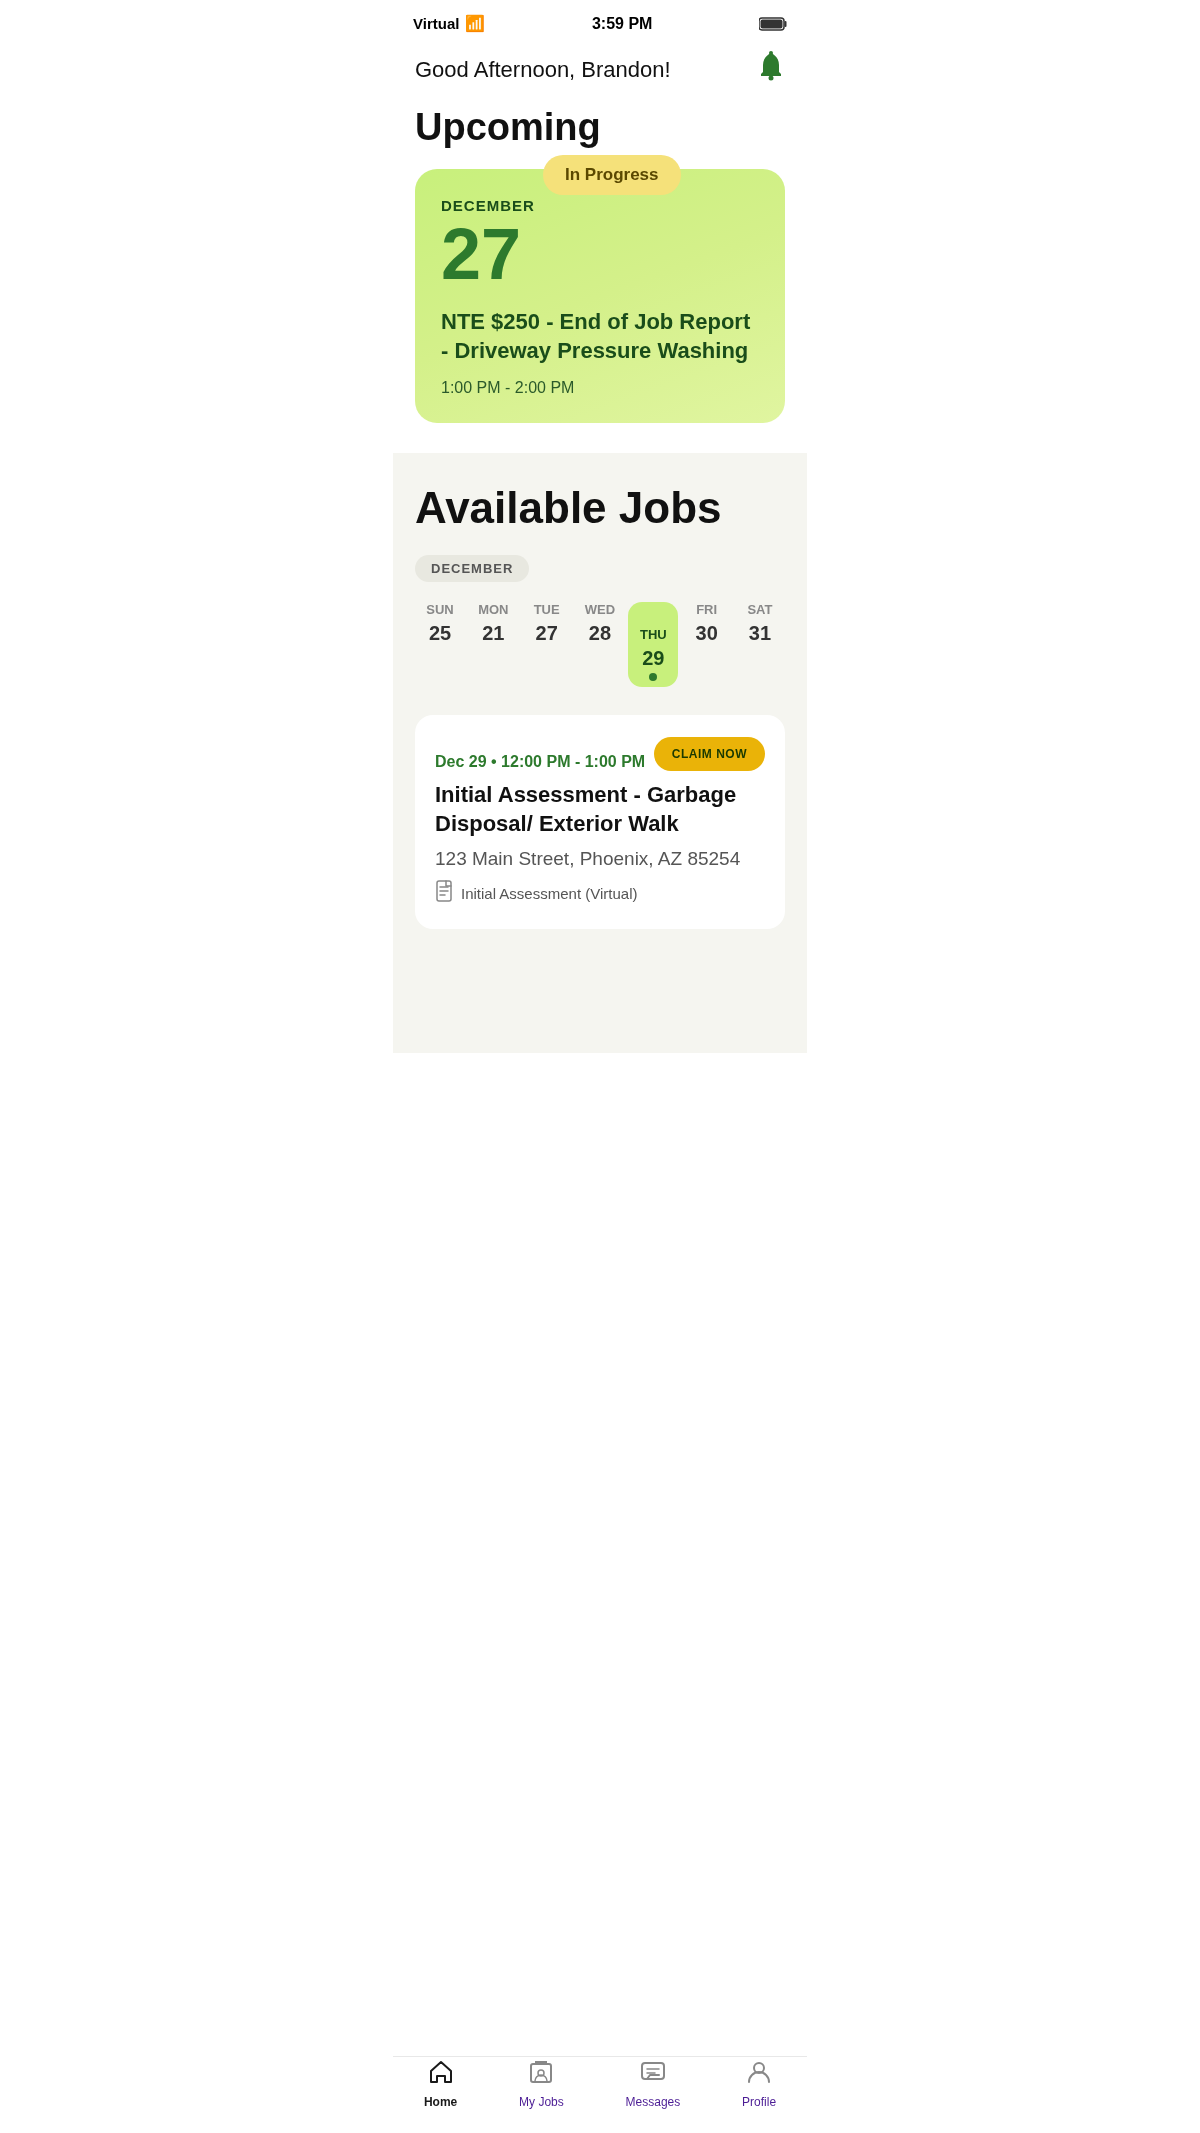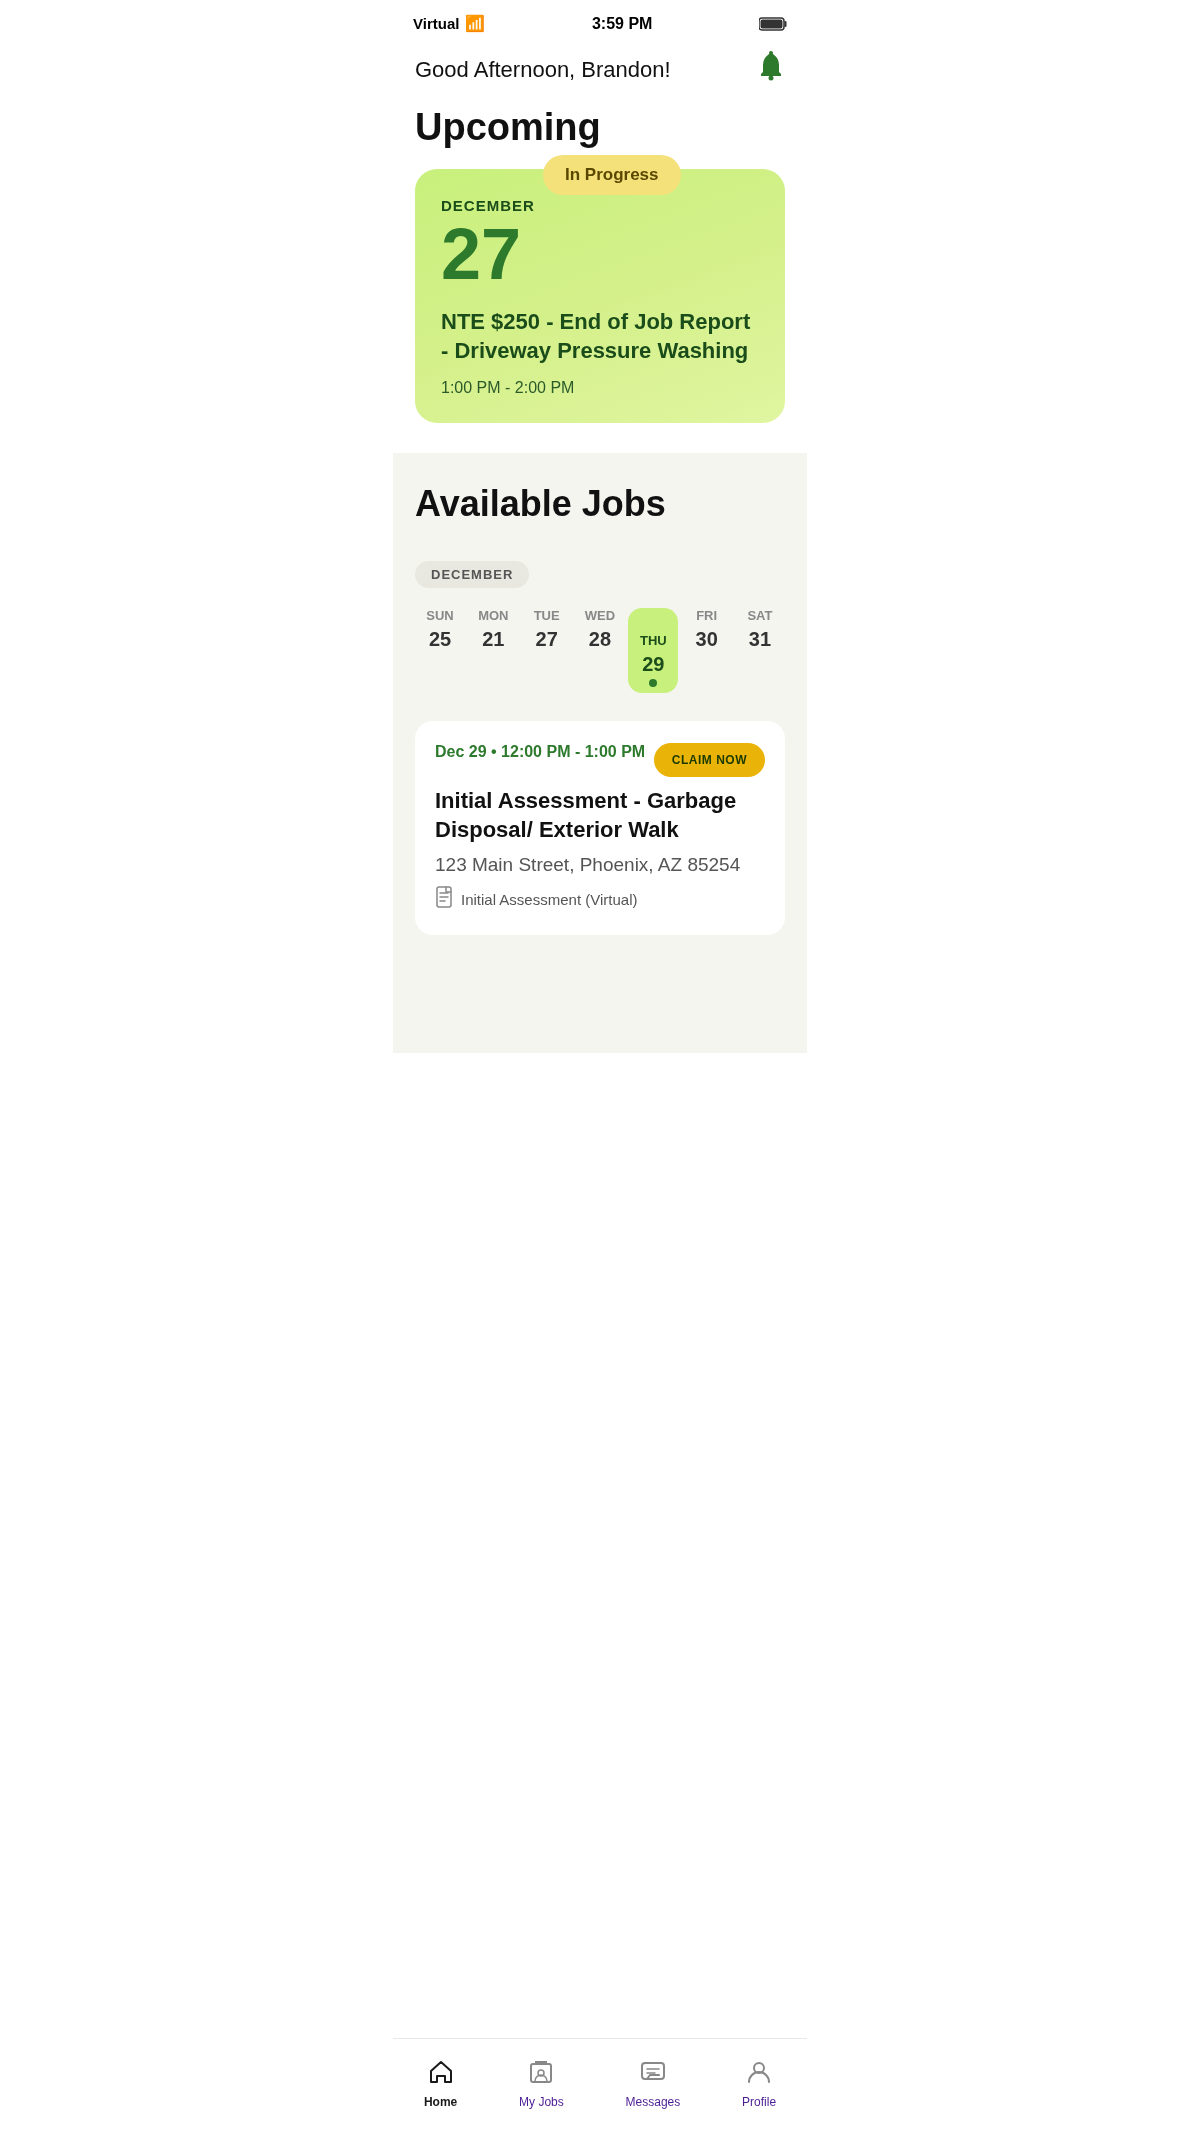--- a/index.html
+++ b/index.html
@@ -109,24 +109,24 @@
     }
 
     
     .available-section {
       background: #f5f5f0;
       padding: 30px 22px 20px;
       min-height: 600px;
     }
 
     .available-title {
-      font-size: 36px;
+      font-size: 44px;
       font-weight: 700;
       color: #111;
-      margin-bottom: 36px;
+      margin-bottom: 22px;
     }
 
     .month-label {
       display: inline-block;
       background: #e8e8e0;
       color: #555;
       font-size: 13px;
       font-weight: 700;
       letter-spacing: 1px;
       padding: 6px 16px;
@@ -191,21 +191,21 @@
     .job-card {
       background: #fff;
       border-radius: 18px;
       padding: 22px 20px;
       margin-bottom: 16px;
     }
 
     .job-header {
       display: flex;
       justify-content: space-between;
-      align-items: flex-start;
+      align-items: flex-end;
       margin-bottom: 10px;
     }
 
     .job-date-time {
       font-size: 16px;
       font-weight: 600;
       color: #2d7a2d;
     }
 
     .claim-btn {
@@ -251,21 +251,21 @@
     .bottom-nav {
       position: fixed;
       bottom: 0;
       left: 50%;
       transform: translateX(-50%);
       width: 414px;
       background: #fff;
       border-top: 1px solid #e8e8e8;
       display: flex;
       justify-content: space-around;
-      padding: 20px 0 24px;
+      padding: 2px 0 24px;
     }
 
     .nav-item {
       display: flex;
       flex-direction: column;
       align-items: center;
       gap: 4px;
       cursor: pointer;
     }
 

